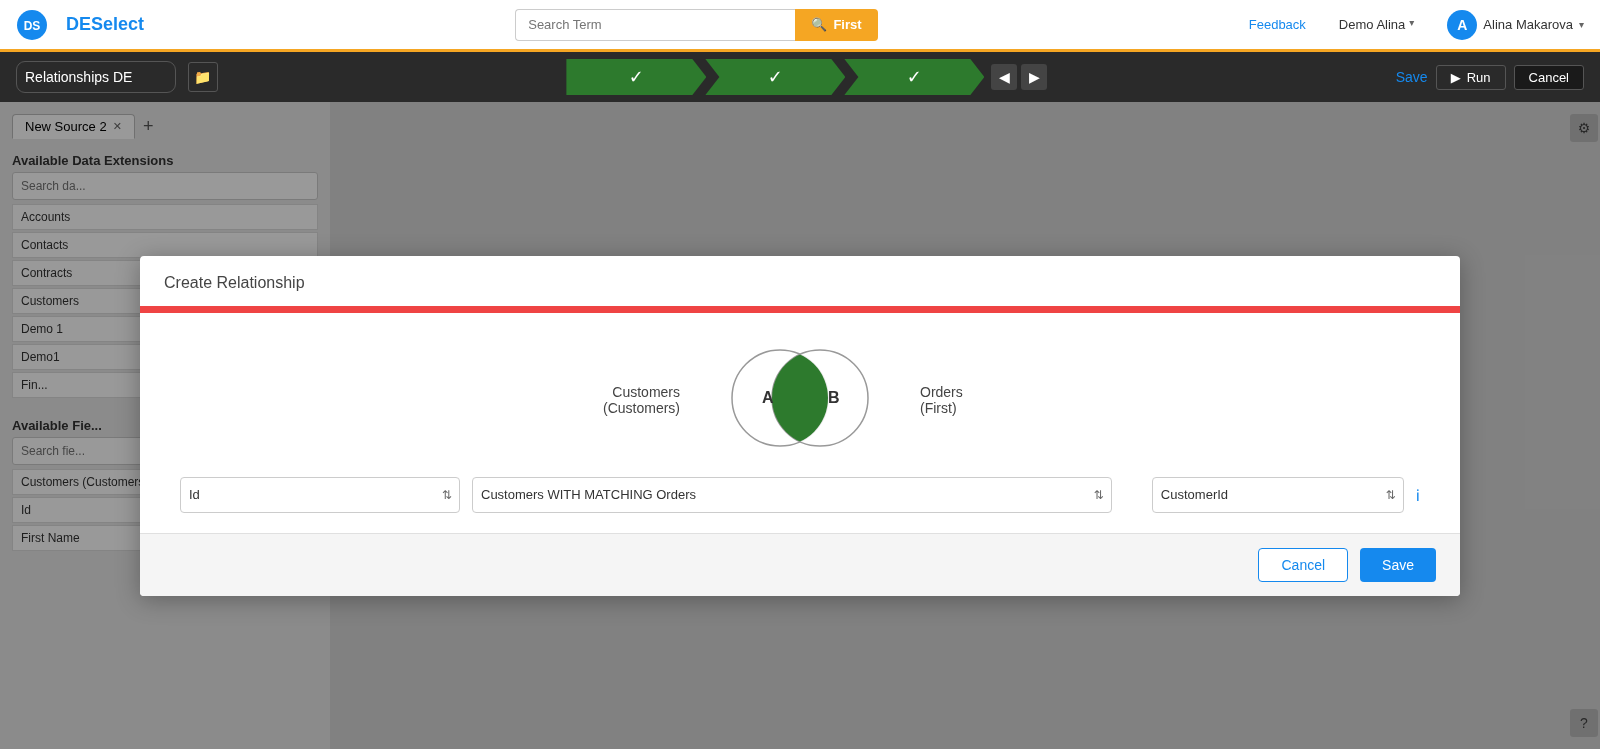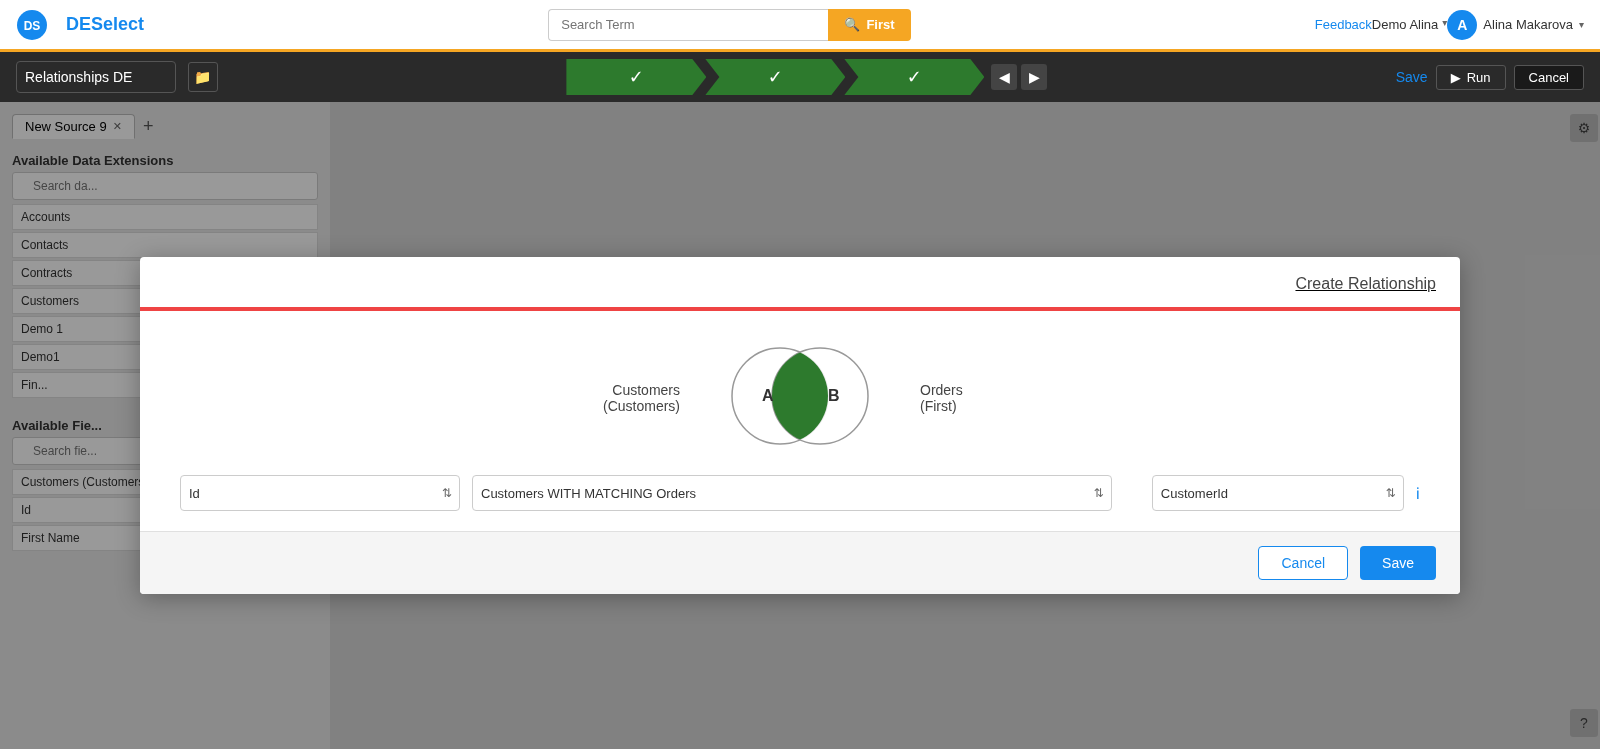--- a/index.html
+++ b/index.html
@@ -60,21 +60,21 @@
       font-weight: 600;
       cursor: pointer;
       border-radius: 0 4px 4px 0;
       display: flex;
       align-items: center;
       gap: 6px;
     }
     .nav-right {
       display: flex;
       align-items: center;
-      gap: 0;
+      gap: 33px;
       flex-shrink: 0;
     }
     .feedback-link {
       color: #1589ee;
       font-size: 13px;
       cursor: pointer;
       text-decoration: none;
     }
     .demo-alina {
       display: flex;
@@ -119,21 +119,21 @@
       gap: 12px;
     }
     .de-name-input {
       background: transparent;
       border: 1px solid #555;
       color: #fff;
       font-size: 14px;
       padding: 4px 8px;
       width: 160px;
       height: 32px;
-      border-radius: 4px;
+      border-radius: 9px;
     }
     .folder-btn {
       background: transparent;
       border: 1px solid #555;
       color: #fff;
       width: 30px;
       height: 30px;
       display: flex;
       align-items: center;
       justify-content: center;
@@ -269,21 +269,21 @@
       display: flex;
       gap: 16px;
     }
     .section-col {
       flex: 1;
     }
     .search-field {
       width: 100%;
       height: 28px;
       border: 1px solid #ccc;
-      padding: 0 20px;
+      padding: 0 8px;
       font-size: 12px;
       color: #999;
       border-radius: 3px;
       margin-top: 4px;
       margin-bottom: 4px;
     }
     .list-item {
       background: #fff;
       border: 1px solid #ddd;
       padding: 5px 8px;
@@ -368,23 +368,22 @@
       background: #fff;
       width: 1320px;
       max-height: 90%;
       border-radius: 4px;
       box-shadow: 0 4px 24px rgba(0,0,0,0.3);
       display: flex;
       flex-direction: column;
     }
     .modal-header {
       padding: 18px 24px 14px;
-      border-bottom: 4px solid #ef4444;
-      text-align: right;
-      text-decoration: underline;
+      border-bottom: 7px solid #ef4444;
+      text-align: left;
     }
     .modal-title {
       font-size: 16px;
       color: #444;
     }
     .modal-body {
       flex: 1;
       padding: 30px 40px 20px;
       display: flex;
       flex-direction: column;
@@ -564,21 +563,21 @@
     </button>
     <button class="cancel-btn-toolbar">Cancel</button>
   </div>
 </div>
 
 <div class="main-layout">
 
   <div class="left-panel">
     <div class="tab-bar">
       <div class="tab-item active">
-        <span>New Source 9</span>
+        <span>New Source 2</span>
         <span style="font-size:11px;color:#666;">✕</span>
       </div>
       <button class="add-tab">+</button>
     </div>
 
     <div class="section-pair">
       <div class="section-col">
         <div class="section-title">Available Data Extensions</div>
         <input class="search-field" type="text" placeholder="Search da..." style="">
         <div class="list-item">Accounts</div>

